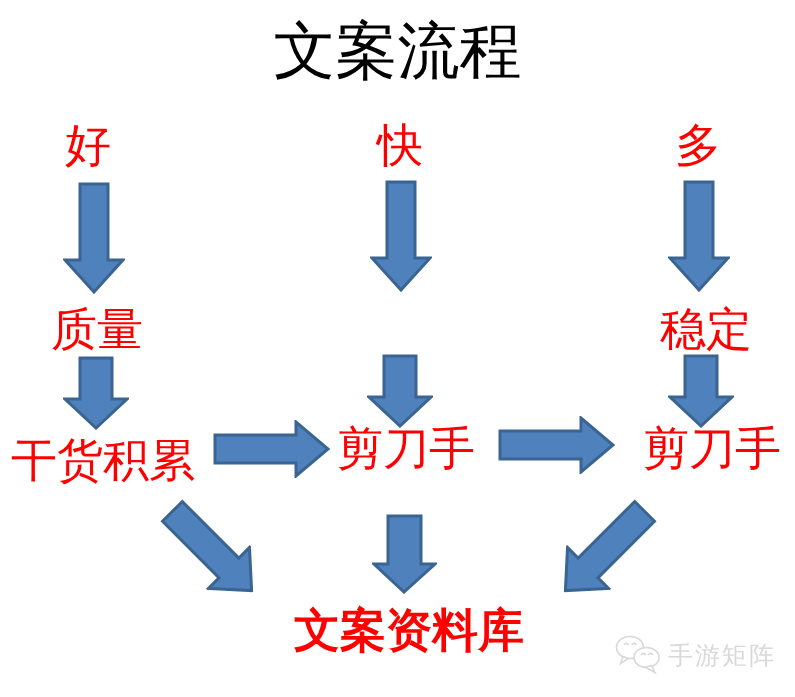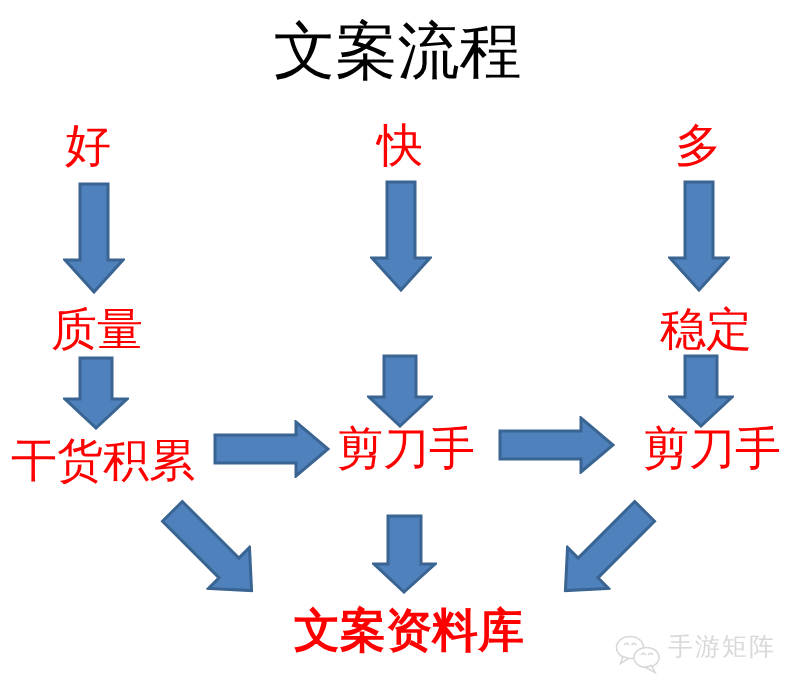--- a/index.html
+++ b/index.html
@@ -47,20 +47,21 @@
     stroke: var(--arrow-stroke);
     stroke-width: 3;
     stroke-linejoin: miter;
   }
   .diag-left  { transform: rotate(-45deg); transform-origin: 50% 50%; }
   .diag-right { transform: rotate(45deg);  transform-origin: 50% 50%; }
   .watermark {
     position: absolute;
     left: 614px; top: 634px;
     display: flex;
+    align-items: center;
     color: var(--watermark);
   }
   .watermark-text {
     font-size: 25px;
     letter-spacing: 2px;
     line-height: 1;
     margin-left: 6px;
     white-space: nowrap;
     font-family: "Liberation Sans", "DejaVu Sans", sans-serif;
   }

